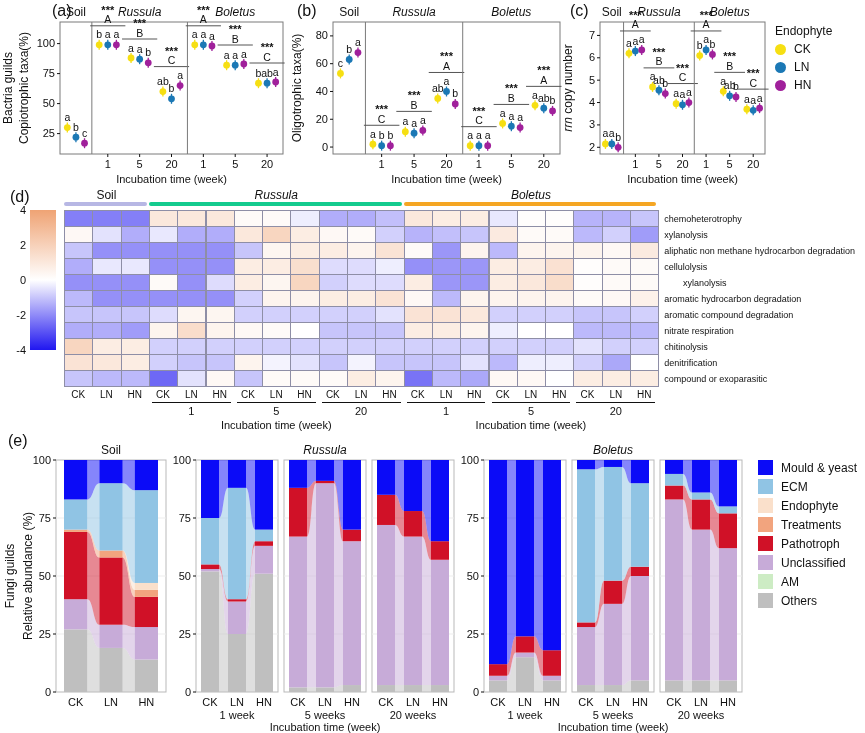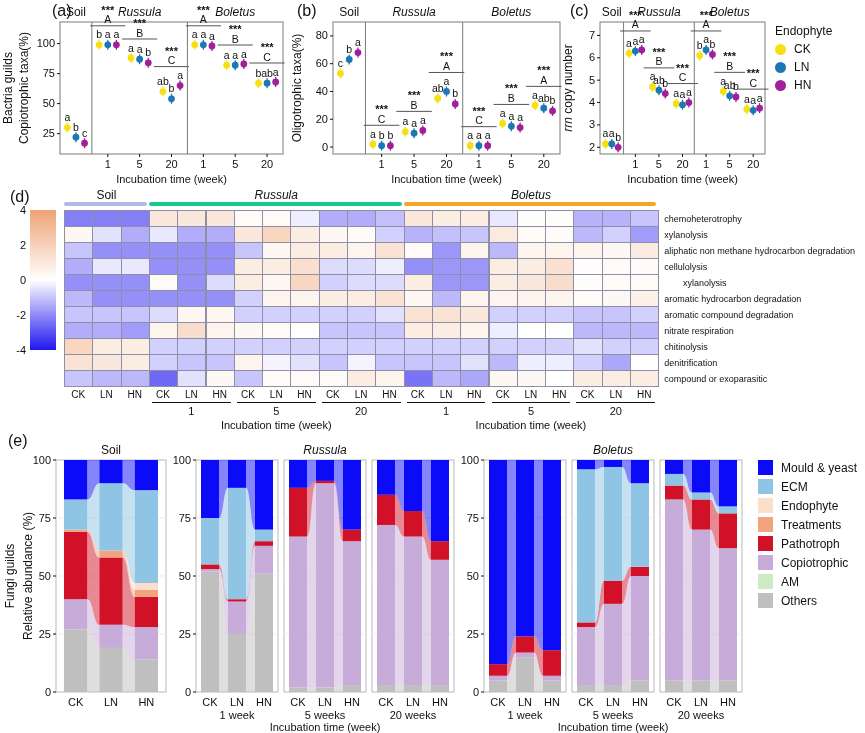--- a/index.html
+++ b/index.html
@@ -969,21 +969,21 @@
       <div class="legend-item">
         <span class="legend-sq" style="background: rgb(242, 164, 126);"></span>
         <span>Treatments</span>
       </div>
       <div class="legend-item">
         <span class="legend-sq" style="background: rgb(208, 17, 39);"></span>
         <span>Pathotroph</span>
       </div>
       <div class="legend-item">
         <span class="legend-sq" style="background: rgb(199, 171, 216);"></span>
-        <span>Copiotrophic</span>
+        <span>Unclassified</span>
       </div>
       <div class="legend-item">
         <span class="legend-sq" style="background: rgb(205, 236, 196);"></span>
         <span>AM</span>
       </div>
       <div class="legend-item">
         <span class="legend-sq" style="background: rgb(191, 191, 191);"></span>
         <span>Others</span>
       </div>
     </div>

